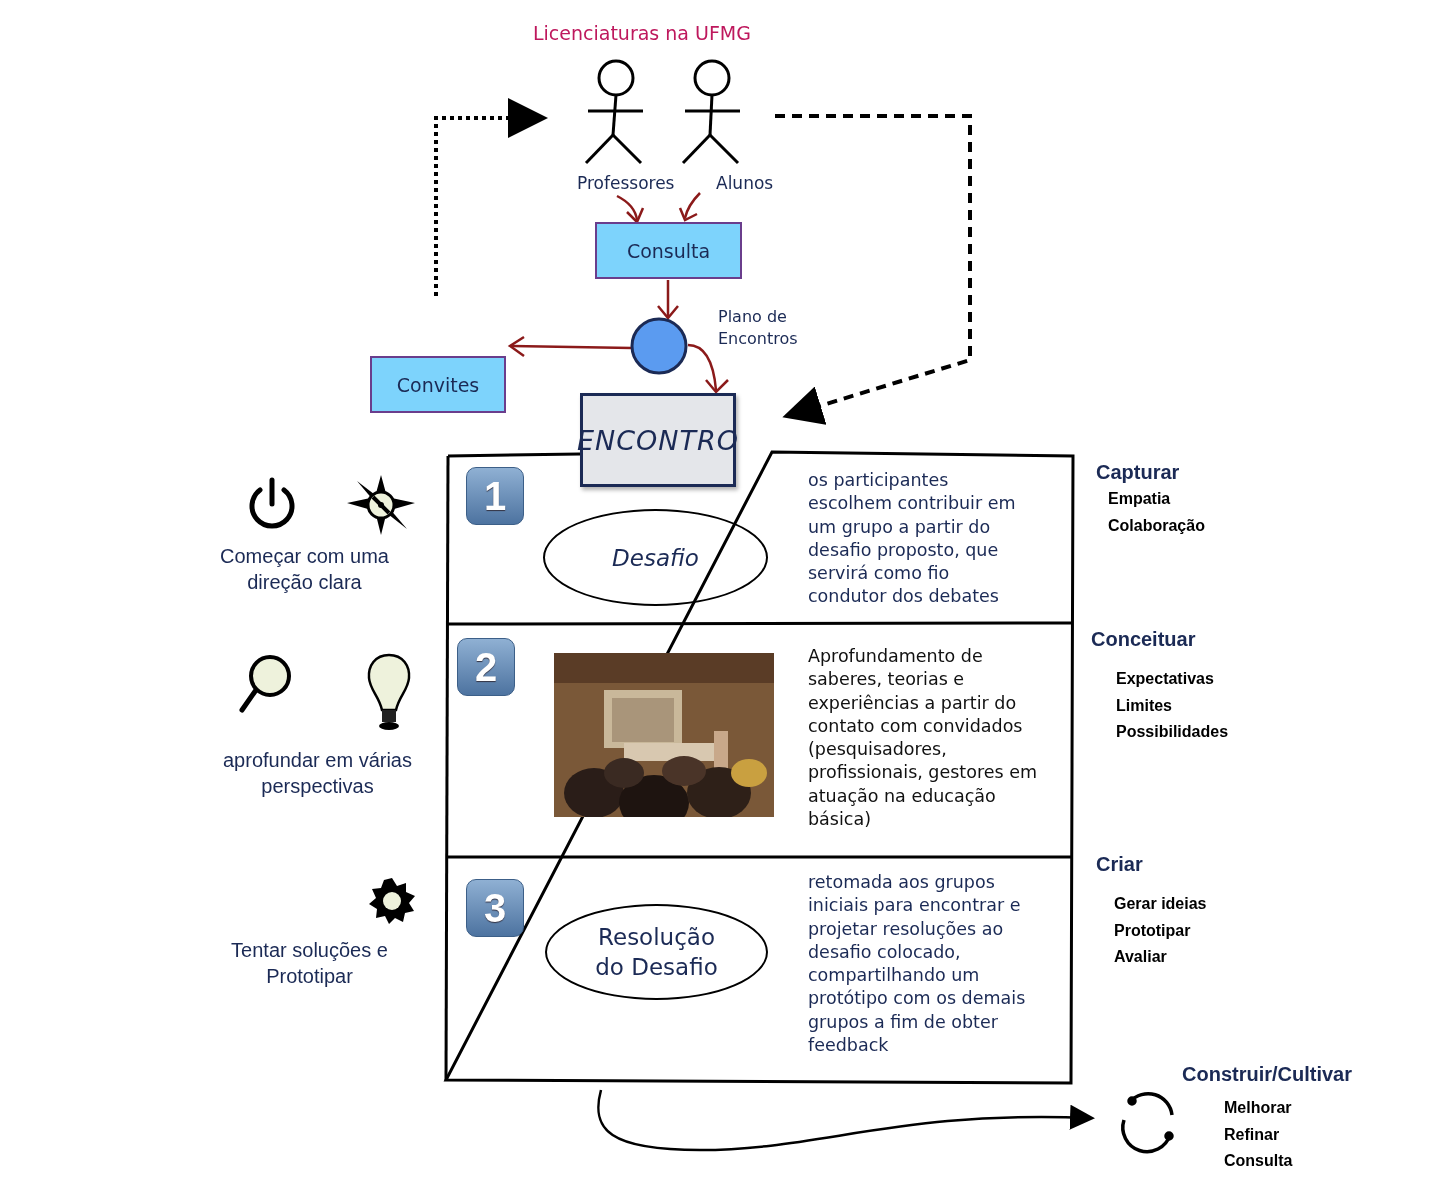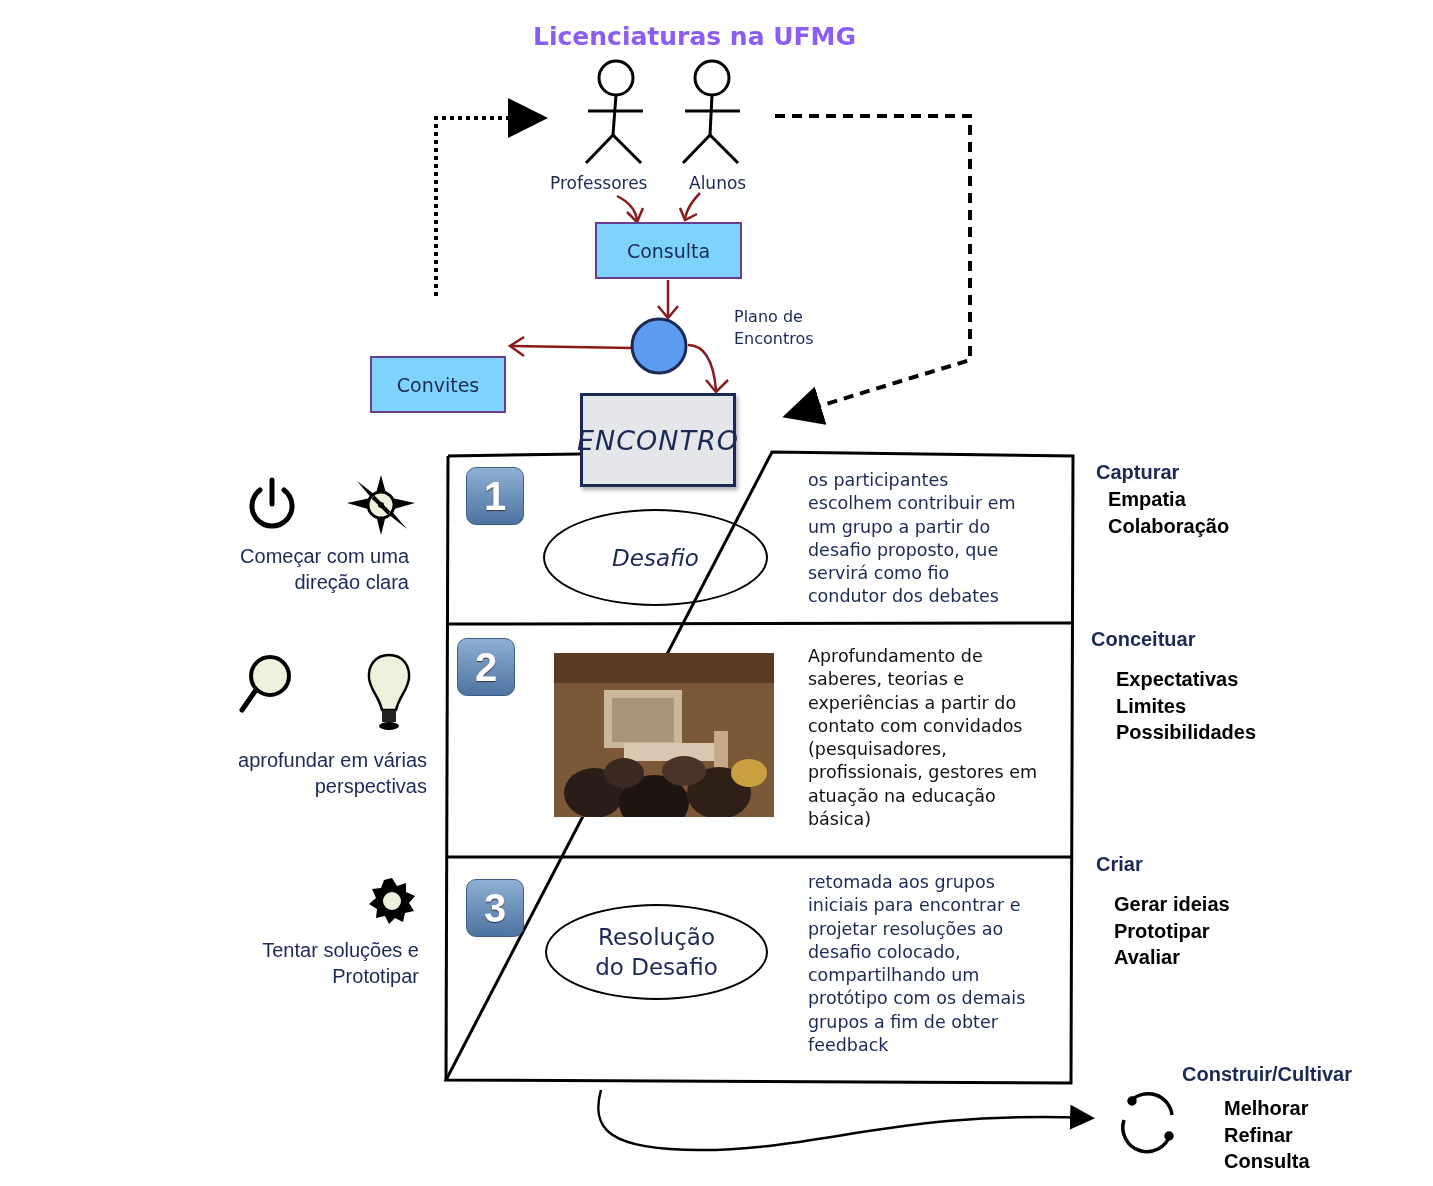--- a/index.html
+++ b/index.html
@@ -1,30 +1,30 @@
 <!DOCTYPE html>
 <html><head>
 <meta charset="utf-8">
 <style>
   html,body{margin:0;padding:0;background:#fff;}
   body{width:1433px;height:1186px;position:relative;overflow:hidden;font-family:"DejaVu Sans",sans-serif;}
   .abs{position:absolute;}
   svg.lines{position:absolute;left:0;top:0;}
-  .title{left:533px;top:22px;font-size:25px;font-weight:bold;color:#8b5cf6;font-family:"DejaVu Sans",sans-serif;}
-  .actor-label{font-size:17px;color:#1b2a55;}
+  .title{left:533px;top:22px;font-size:19px;font-weight:normal;color:#be185d;font-family:"DejaVu Sans",sans-serif;}
+  .actor-label{font-size:17px;color:#1b2a55;margin-left:27px;}
   .box{border:2px solid #6a3d8c;background:#7dd3fc;display:flex;align-items:center;justify-content:center;font-size:19px;color:#1b2a55;box-sizing:border-box;}
-  .small-navy{font-size:16px;color:#1b2a55;line-height:22px;margin-left:16px;}
+  .small-navy{font-size:16px;color:#1b2a55;line-height:22px;}
   .encontro{left:580px;top:393px;width:156px;height:94px;background:#e4e6ea;border:3px solid #1b2a55;box-sizing:border-box;display:flex;align-items:center;justify-content:center;font-size:27px;font-style:italic;color:#1b2a55;letter-spacing:1px;box-shadow:2px 3px 4px rgba(0,0,0,0.3);font-family:"DejaVu Sans",sans-serif;}
   .desc{font-size:17.5px;color:#1b2a55;line-height:23.3px;font-family:"DejaVu Sans",sans-serif;}
   .desc.dark{color:#111;}
   .numbadge{width:58px;height:58px;border-radius:10px;background:linear-gradient(#8fb0d3,#4d73a0);border:1px solid #3c5f88;box-sizing:border-box;color:#fff;font-size:40px;font-weight:bold;display:flex;align-items:center;justify-content:center;font-family:"Liberation Sans",sans-serif;text-shadow:0 1px 1px #334;}
   .oval{border:2.5px solid #000;border-radius:50%;box-sizing:border-box;display:flex;align-items:center;justify-content:center;text-align:center;font-size:23px;color:#1b2a55;line-height:30px;}
-  .left-label{font-family:"Liberation Sans",sans-serif;font-size:20px;color:#1b2a55;text-align:right;line-height:26px;}
+  .left-label{font-family:"Liberation Sans",sans-serif;font-size:20px;color:#1b2a55;text-align:center;line-height:26px;}
   .phase-title{font-family:"Liberation Sans",sans-serif;font-weight:bold;font-size:20px;color:#1b2a55;}
-  .phase-item{font-family:"Liberation Sans",sans-serif;font-weight:bold;font-size:20px;color:#000;line-height:26.5px;}
+  .phase-item{font-family:"Liberation Sans",sans-serif;font-weight:bold;font-size:16px;color:#000;line-height:26.5px;}
   .photo{left:554px;top:653px;width:220px;height:164px;overflow:hidden;background:#6b4a30;}
 </style>
 </head>
 <body>
 
 <svg class="lines" width="1433" height="1186">
   <defs>
     <marker id="blk" markerWidth="10" markerHeight="10" refX="8" refY="5" orient="auto">
       <path d="M0,0 L10,5 L0,10 z" fill="#000"></path>
     </marker>

